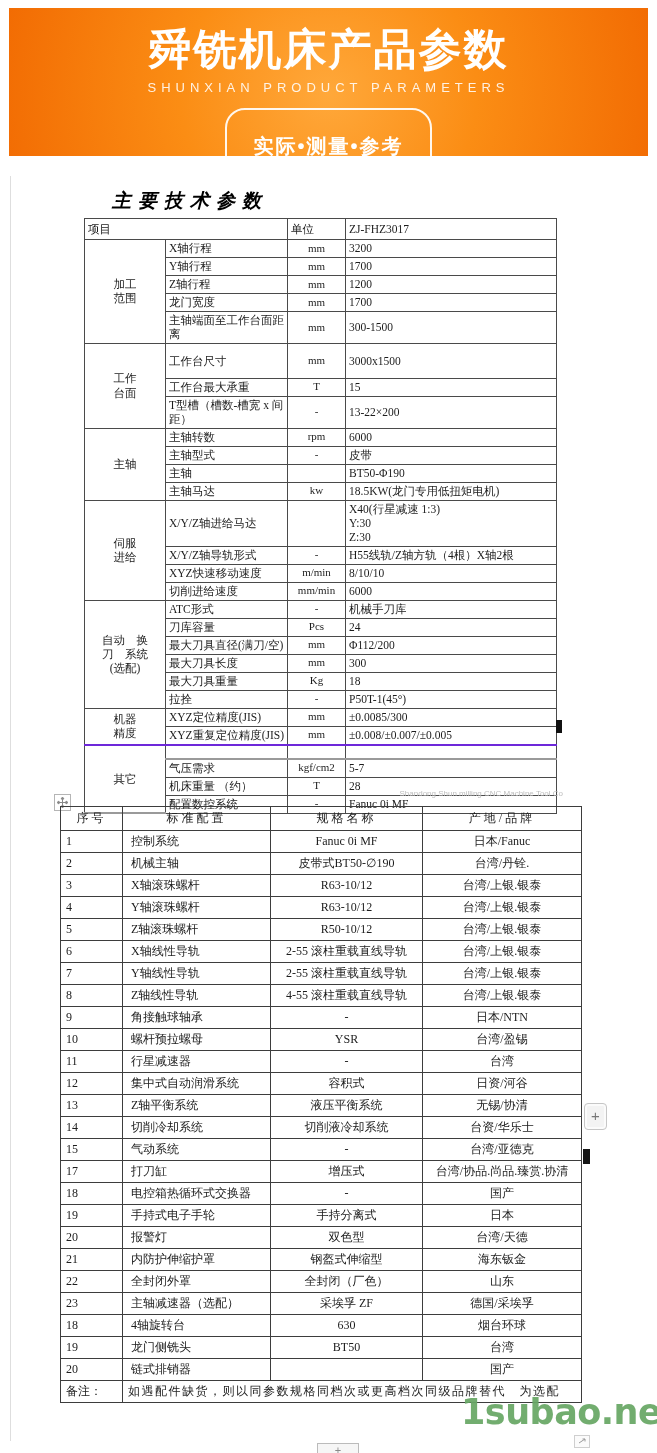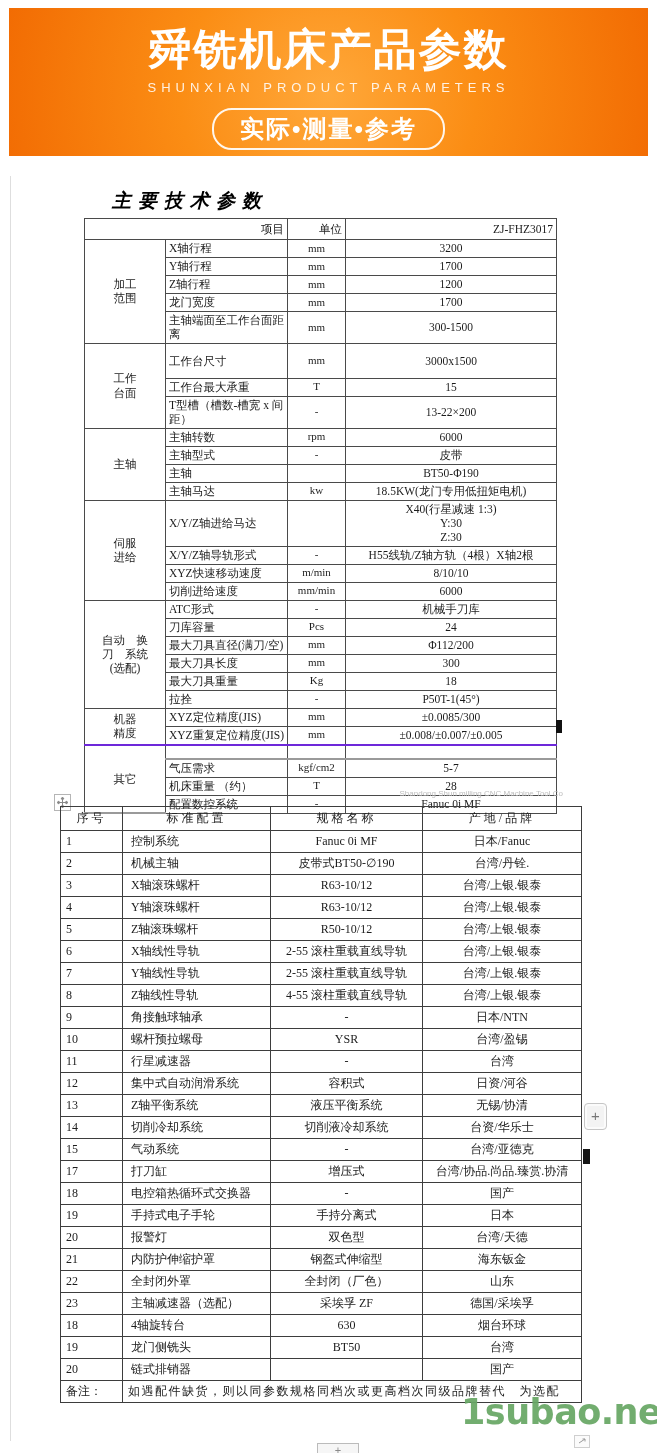--- a/index.html
+++ b/index.html
@@ -8,38 +8,38 @@
   .page{position:absolute;inset:0;}
 
   
   .banner{position:absolute;left:9px;top:8px;width:639px;height:148px;
           background:radial-gradient(circle at 50% 58%, #ffa83a 0%, #fb8d14 45%, #f26c03 100%);
           text-align:center;}
   .banner-title{padding-top:13px;font-family:"Liberation Sans",sans-serif;font-weight:bold;
           font-size:43px;color:#ffffff;letter-spacing:2px;}
   .banner-subtitle{margin-top:1px;font-family:"Liberation Sans",sans-serif;font-size:13px;
           color:rgba(255,255,255,0.88);letter-spacing:5px;}
-  .banner-badge{display:inline-block;margin-top:13px;padding:3px 26px;border:2px solid rgba(255,255,255,0.92);
+  .banner-badge{display:inline-block;margin-top:13px;padding:23px 26px;border:2px solid rgba(255,255,255,0.92);
           border-radius:20px;font-family:"Liberation Sans",sans-serif;font-weight:bold;
-          font-size:24px;color:#ffffff;letter-spacing:2px;}
+          font-size:20px;color:#ffffff;letter-spacing:2px;}
 
   .left-line{position:absolute;left:10px;top:176px;width:1px;height:1265px;background:#dedede;}
 
   
   .sec1-title{position:absolute;left:112px;top:188px;font-size:19px;font-weight:bold;font-style:italic;
           letter-spacing:7px;color:#000;}
   #table1{position:absolute;left:84px;top:218px;width:472px;border-collapse:collapse;
           font-size:11.5px;table-layout:fixed;}
   #table1 th,#table1 td{border:1px solid #4a4a4a;padding:1px 3px;height:15px;line-height:1.25;
           overflow:hidden;font-weight:normal;}
-  #table1 th{text-align:right;height:18px;}
+  #table1 th{text-align:left;height:18px;}
   #table1 td.grp{text-align:center;white-space:pre-line;}
   #table1 td.lbl{text-align:left;}
   #table1 td.unit{text-align:center;font-size:11px;}
-  #table1 td.val{text-align:center;white-space:pre-line;}
+  #table1 td.val{text-align:left;white-space:pre-line;}
   #table1 tr.sel td{border-top:2px solid #6d28d9;border-bottom:2px solid #9a9a9a;height:10px;}
 
   .sel-handle{position:absolute;left:556px;top:720px;width:6px;height:13px;background:#111;}
 
   .company-note{position:absolute;left:393px;top:789px;width:170px;font-family:"Liberation Sans",sans-serif;
           font-size:8px;color:#bdbdbd;text-align:right;}
 
   
   .move-handle{position:absolute;left:54px;top:794px;width:15px;height:15px;border:1px solid #b5b5b5;
           background:#fff;display:flex;align-items:center;justify-content:center;cursor:move;}

